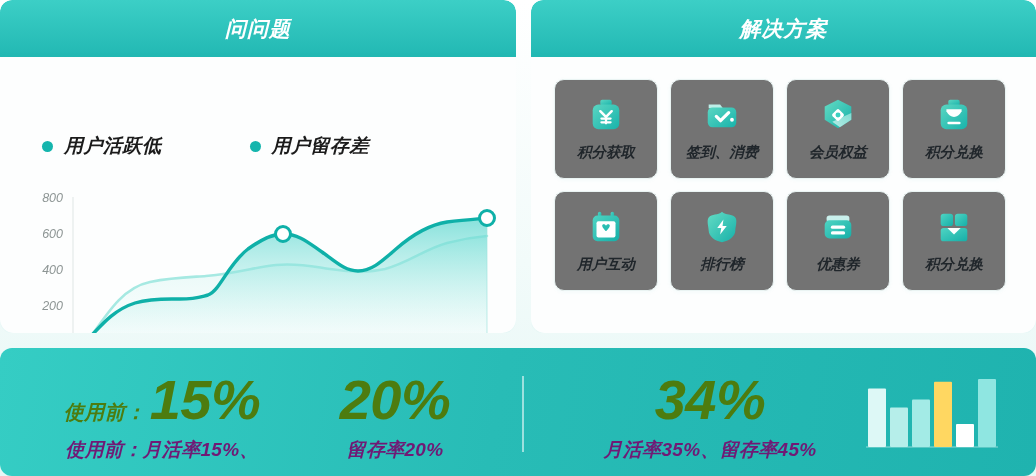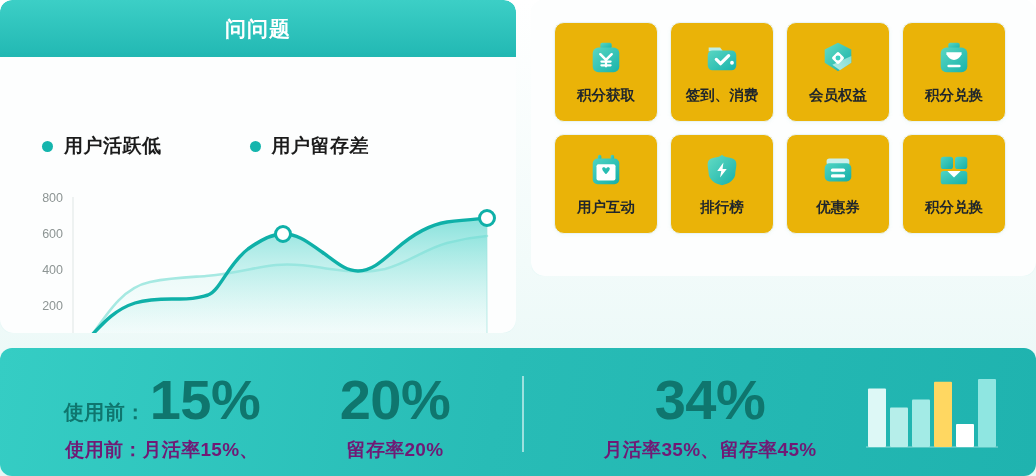--- a/index.html
+++ b/index.html
@@ -3,21 +3,21 @@
 <meta charset="utf-8">
 <style>
   html,body{margin:0;padding:0;}
   body{
     width:1036px;height:476px;
     background:linear-gradient(180deg,#ffffff 0%,#f2fbfa 55%,#e6f7f5 100%);
     font-family:"Liberation Sans","DejaVu Sans",sans-serif;
     overflow:hidden;
     position:relative;
   }
-  .stage{position:relative;width:1036px;height:476px;}
+  .stage{position:relative;width:1036px;height:476px;font-style:italic;}
 
   
   .panel{position:absolute;border-radius:12px;overflow:hidden;}
   .panel-head{
     height:57px;
     background:linear-gradient(180deg,#3ccfc6 0%,#22b8b3 100%);
     display:flex;align-items:center;justify-content:center;
     border-radius:12px 12px 0 0;
   }
   .panel-head-title{
@@ -48,41 +48,41 @@
   .ytick{font-size:12.5px;fill:#8d9594;font-family:"Liberation Sans",sans-serif;}
   .xtick{font-size:13px;fill:#6f7877;font-family:"Liberation Sans",sans-serif;}
 
   
   .sol-grid{
     position:absolute;left:23px;top:22px;width:460px;
     display:grid;grid-template-columns:repeat(4,104px);
     grid-template-rows:100px 100px;gap:12px 12px;
   }
   .sol-cell{
-    background:#eab308;border:1px solid #eaf4f3;border-radius:10px;
+    background:#737373;border:1px solid #eaf4f3;border-radius:10px;
     display:flex;flex-direction:column;align-items:center;justify-content:center;
     gap:9px;
     box-shadow:0 1px 4px rgba(34,184,179,.05);
   }
   .sol-ico{width:38px;height:38px;display:block;}
   .sol-label{font-size:14.5px;font-weight:bold;color:#20262b;white-space:nowrap;}
 
   
   #banner{
     position:absolute;left:0;top:348px;width:1036px;height:128px;
     background:linear-gradient(100deg,#35cdc4 0%,#28bcb6 48%,#1fb3af 100%);
     border-radius:12px;
     display:block;
   }
   .banner-divider{
     position:absolute;left:522px;top:376px;width:2px;height:76px;
     background:rgba(255,255,255,.55);
   }
   .stat-group{position:absolute;display:flex;flex-direction:column;align-items:center;}
-  .stat-top{display:flex;align-items:baseline;gap:4px;color:#0f766e;}
+  .stat-top{display:flex;align-items:baseline;gap:4px;color:#4d7c0f;}
   .stat-prefix{font-size:20px;font-weight:bold;letter-spacing:.5px;}
   .stat-big{font-size:56px;font-weight:bold;line-height:1;letter-spacing:-.5px;}
   .stat-sub{color:#701a75;font-size:19px;font-weight:bold;margin-top:9px;letter-spacing:.3px;}
 
   #stat-before{left:52px;top:372px;width:220px;}
   #stat-retain{left:300px;top:372px;width:190px;}
   #stat-after{left:560px;top:372px;width:300px;}
 
   .mini-bars{position:absolute;left:866px;top:372px;width:132px;height:78px;}
 </style>
@@ -168,20 +168,23 @@
             <text class="xtick" x="405" y="179" text-anchor="middle">7月</text>
             <text class="xtick" x="456" y="179" text-anchor="middle">9月</text>
           </g>
         </svg>
       </div>
 
     </div>
   </section>
 
   <section class="panel" id="panel-solution">
+    <div class="panel-head">
+      <div class="panel-head-title">解决方案</div>
+    </div>
     <div class="panel-body">
       <div class="sol-grid">
 
         <div class="sol-cell">
           <svg class="sol-ico" viewBox="0 0 40 40">
             <defs>
                 <linearGradient id="g1" x1="0" y1="0" x2="1" y2="1">
               <stop offset="0%" stop-color="#5ad6c2"></stop>
                   <stop offset="100%" stop-color="#18b3ab"></stop>
                 </linearGradient>

